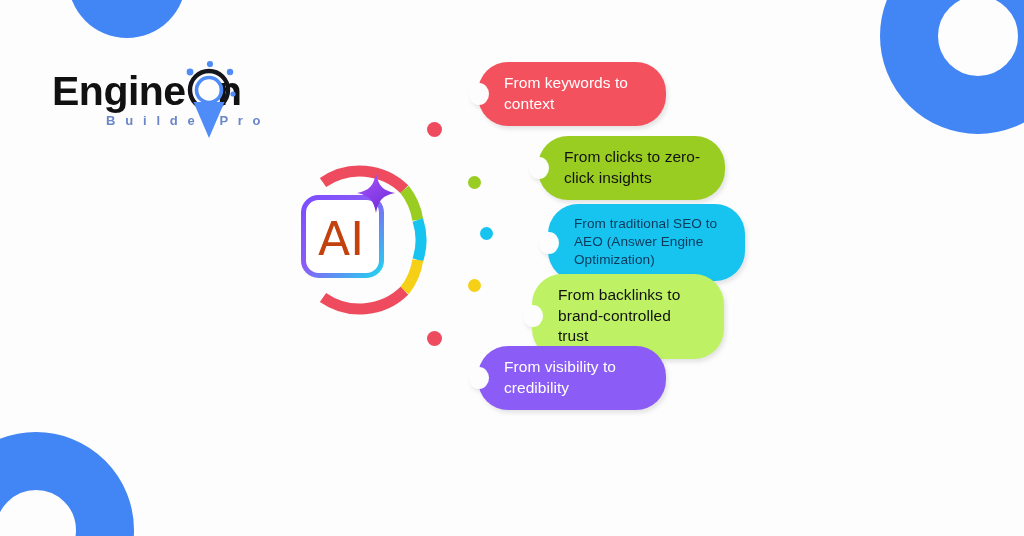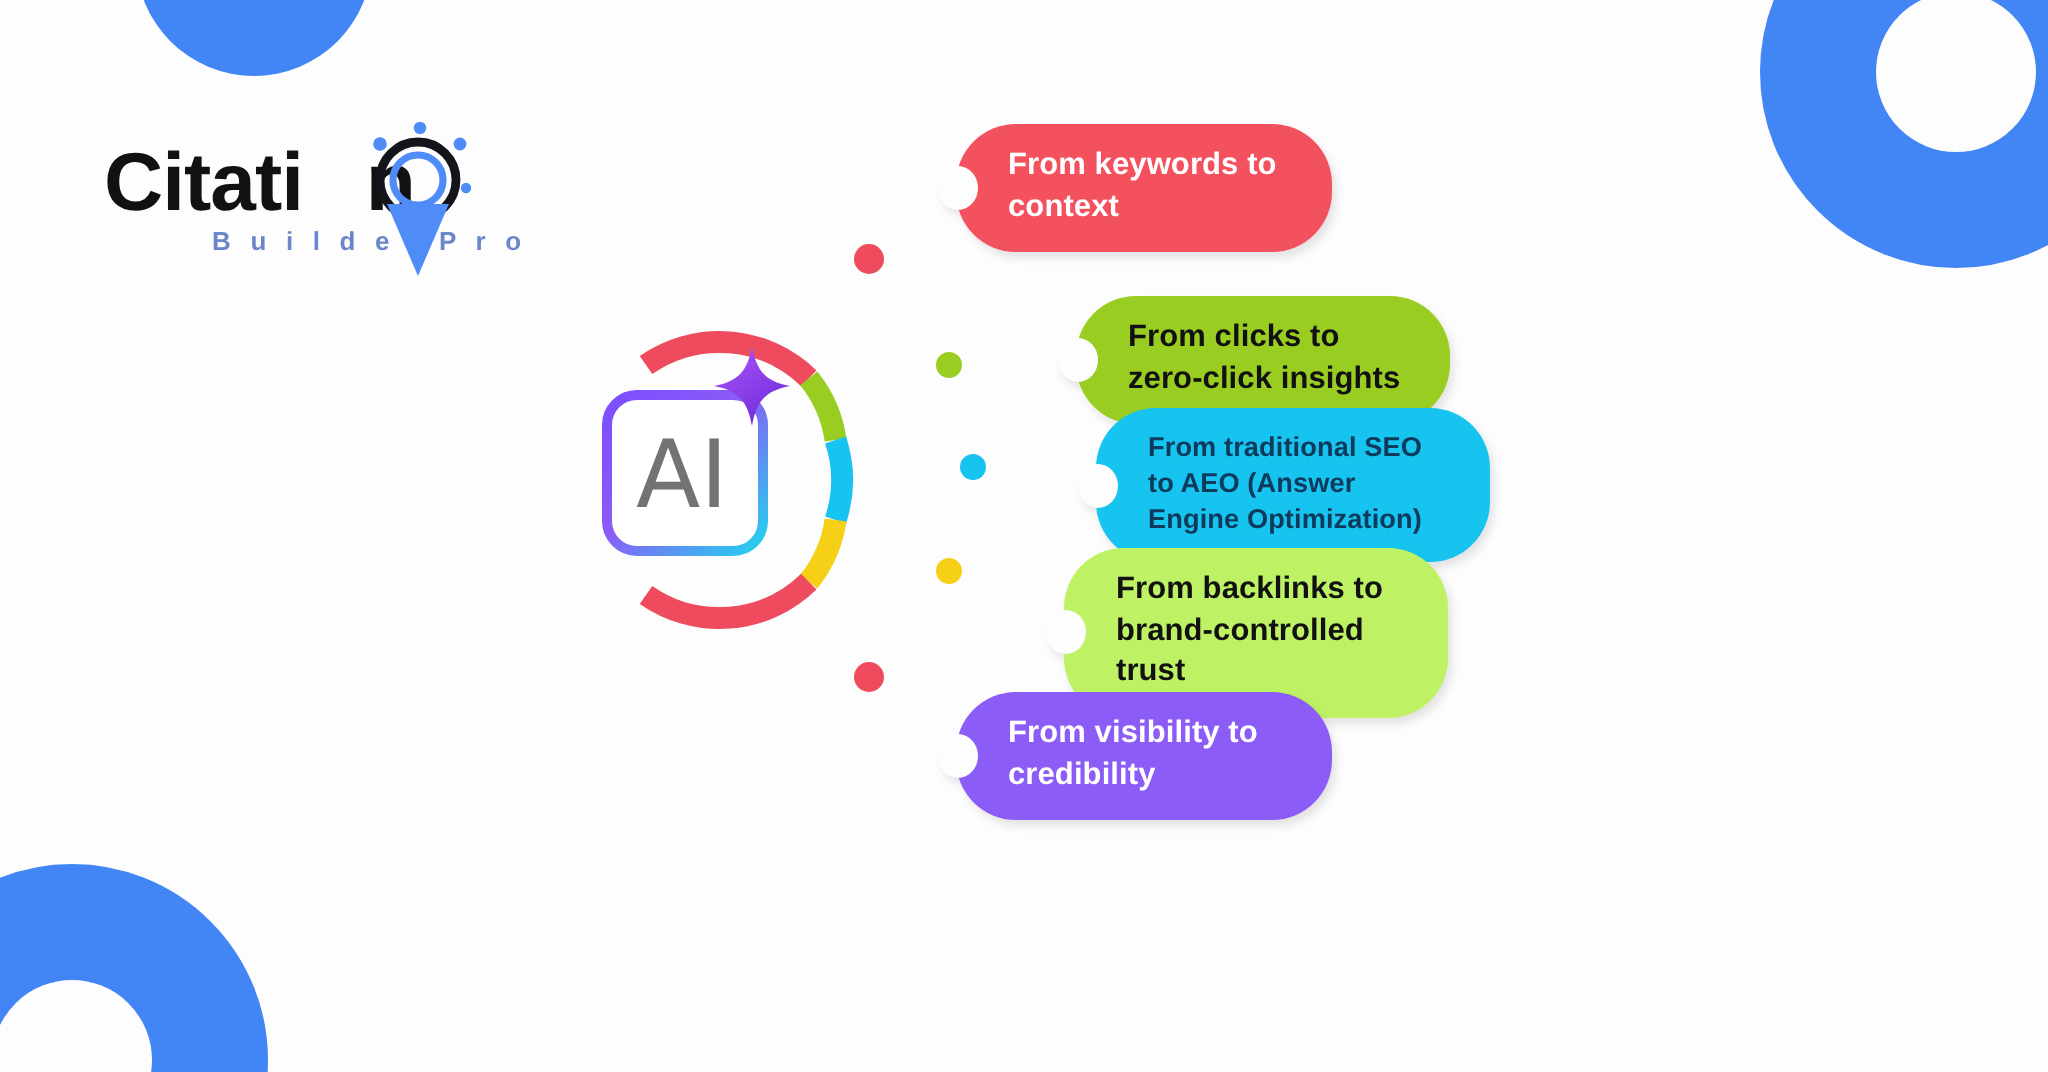--- a/index.html
+++ b/index.html
@@ -87,73 +87,73 @@
   }
   #ai-card .frame { position: absolute; inset: 0; }
   #ai-card .ai-text {
     position: absolute;
     left: 0; right: 14px; top: 50%;
     transform: translateY(-50%);
     text-align: center;
     font-family: "DejaVu Sans", sans-serif;
     font-size: 47px;
     font-weight: 400;
-    color: #737373;
+    color: #c2410c;
     letter-spacing: 0px;
     line-height: 1;
   }
   #ai-card .sparkle { position: absolute; left: 55px; top: -22px; }
 
   
   .cdot { position: absolute; border-radius: 50%; }
 
   
   .pill {
     position: absolute;
     display: flex;
     align-items: center;
     border-radius: 30px;
     padding: 11px 22px 12px 26px;
     font-size: 15.5px;
-    font-weight: 700;
+    font-weight: 400;
     line-height: 1.33;
     letter-spacing: 0.05px;
     filter: drop-shadow(2px 3px 2px rgba(0,0,0,0.10));
   }
   .pill .txt { display: block; }
   
   .pill::before {
     content: "";
     position: absolute;
     left: -9px;
     top: 50%;
     width: 20px; height: 22px;
     transform: translateY(-50%);
     background: #fdfdfd;
     border-radius: 50%;
   }
 
   #pill-0 { left: 478px; top: 62px;  width: 188px; background: #F4515F; color: #ffffff; }
-  #pill-1 { left: 538px; top: 148px; width: 187px; background: #9ACD22; color: #111111; }
+  #pill-1 { left: 538px; top: 136px; width: 187px; background: #9ACD22; color: #111111; }
   #pill-2 { left: 548px; top: 204px; width: 197px; background: #17C4F0; color: #0e3a5c; font-size: 13.6px; align-items: center; }
   #pill-3 { left: 532px; top: 274px; width: 192px; background: #bef264; color: #111111; }
   #pill-4 { left: 478px; top: 346px; width: 188px; background: #8b5cf6; color: #ffffff; }
 </style>
 </head>
 <body>
 
 <div id="stage">
 
   <div class="deco deco-dot-top"></div>
   <div class="deco deco-ring-tr"></div>
   <div class="deco deco-ring-bl"></div>
   <div class="watermark"></div>
 
   <div id="logo">
-    <div class="logo-word"><span>Citati</span><span class="gap">O</span><span>n</span></div>
+    <div class="logo-word"><span>Engine</span><span class="gap">O</span><span>n</span></div>
     <div class="logo-sub">B u i l d e r   P r o</div>
     <svg class="logo-pin" width="60" height="82" viewBox="0 0 60 82">
       <circle cx="29" cy="30" r="19" fill="none" stroke="#14151a" stroke-width="4.4"></circle>
       <circle cx="29" cy="30" r="12.5" fill="none" stroke="#4f8cf7" stroke-width="3.6"></circle>
       <path d="M13.5 42 L29 78 L44.5 42 Z" fill="#4f8cf7"></path>
       <circle cx="10" cy="12" r="3.4" fill="#4f8cf7"></circle>
       <circle cx="30" cy="4" r="3.1" fill="#4f8cf7"></circle>
       <circle cx="50" cy="12" r="3.2" fill="#4f8cf7"></circle>
       <circle cx="53" cy="34" r="2.6" fill="#4f8cf7"></circle>
     </svg>

